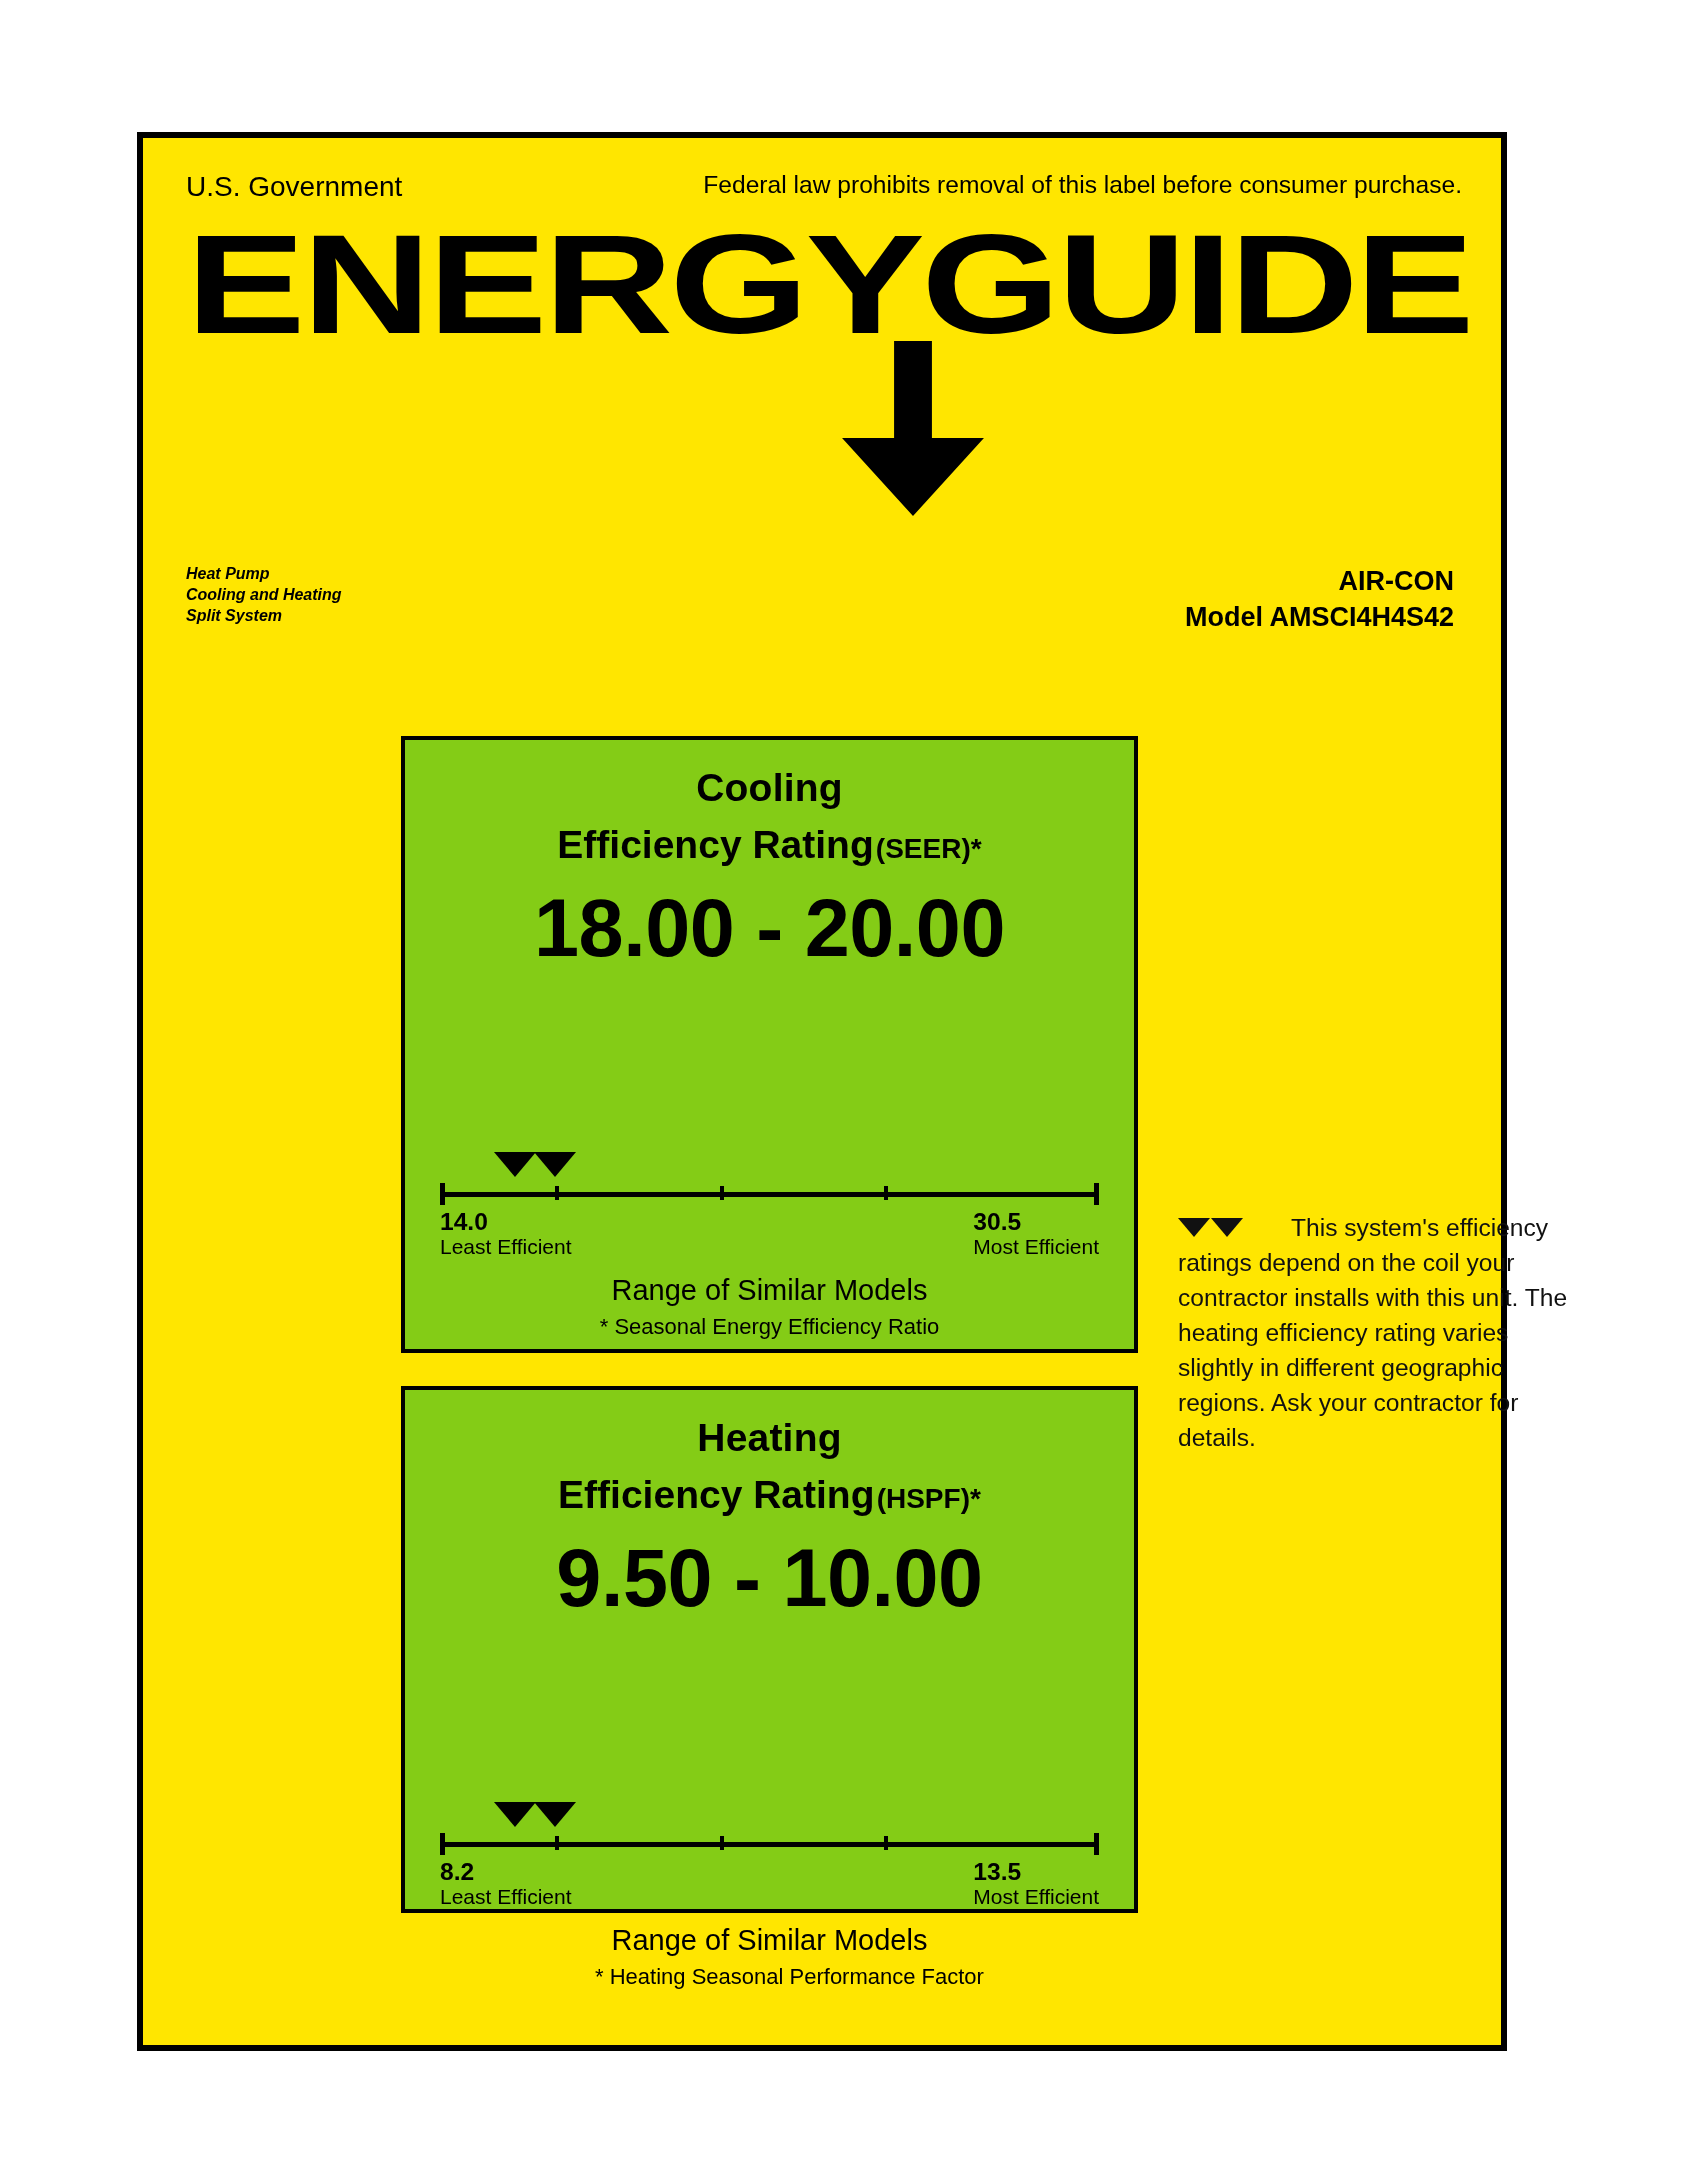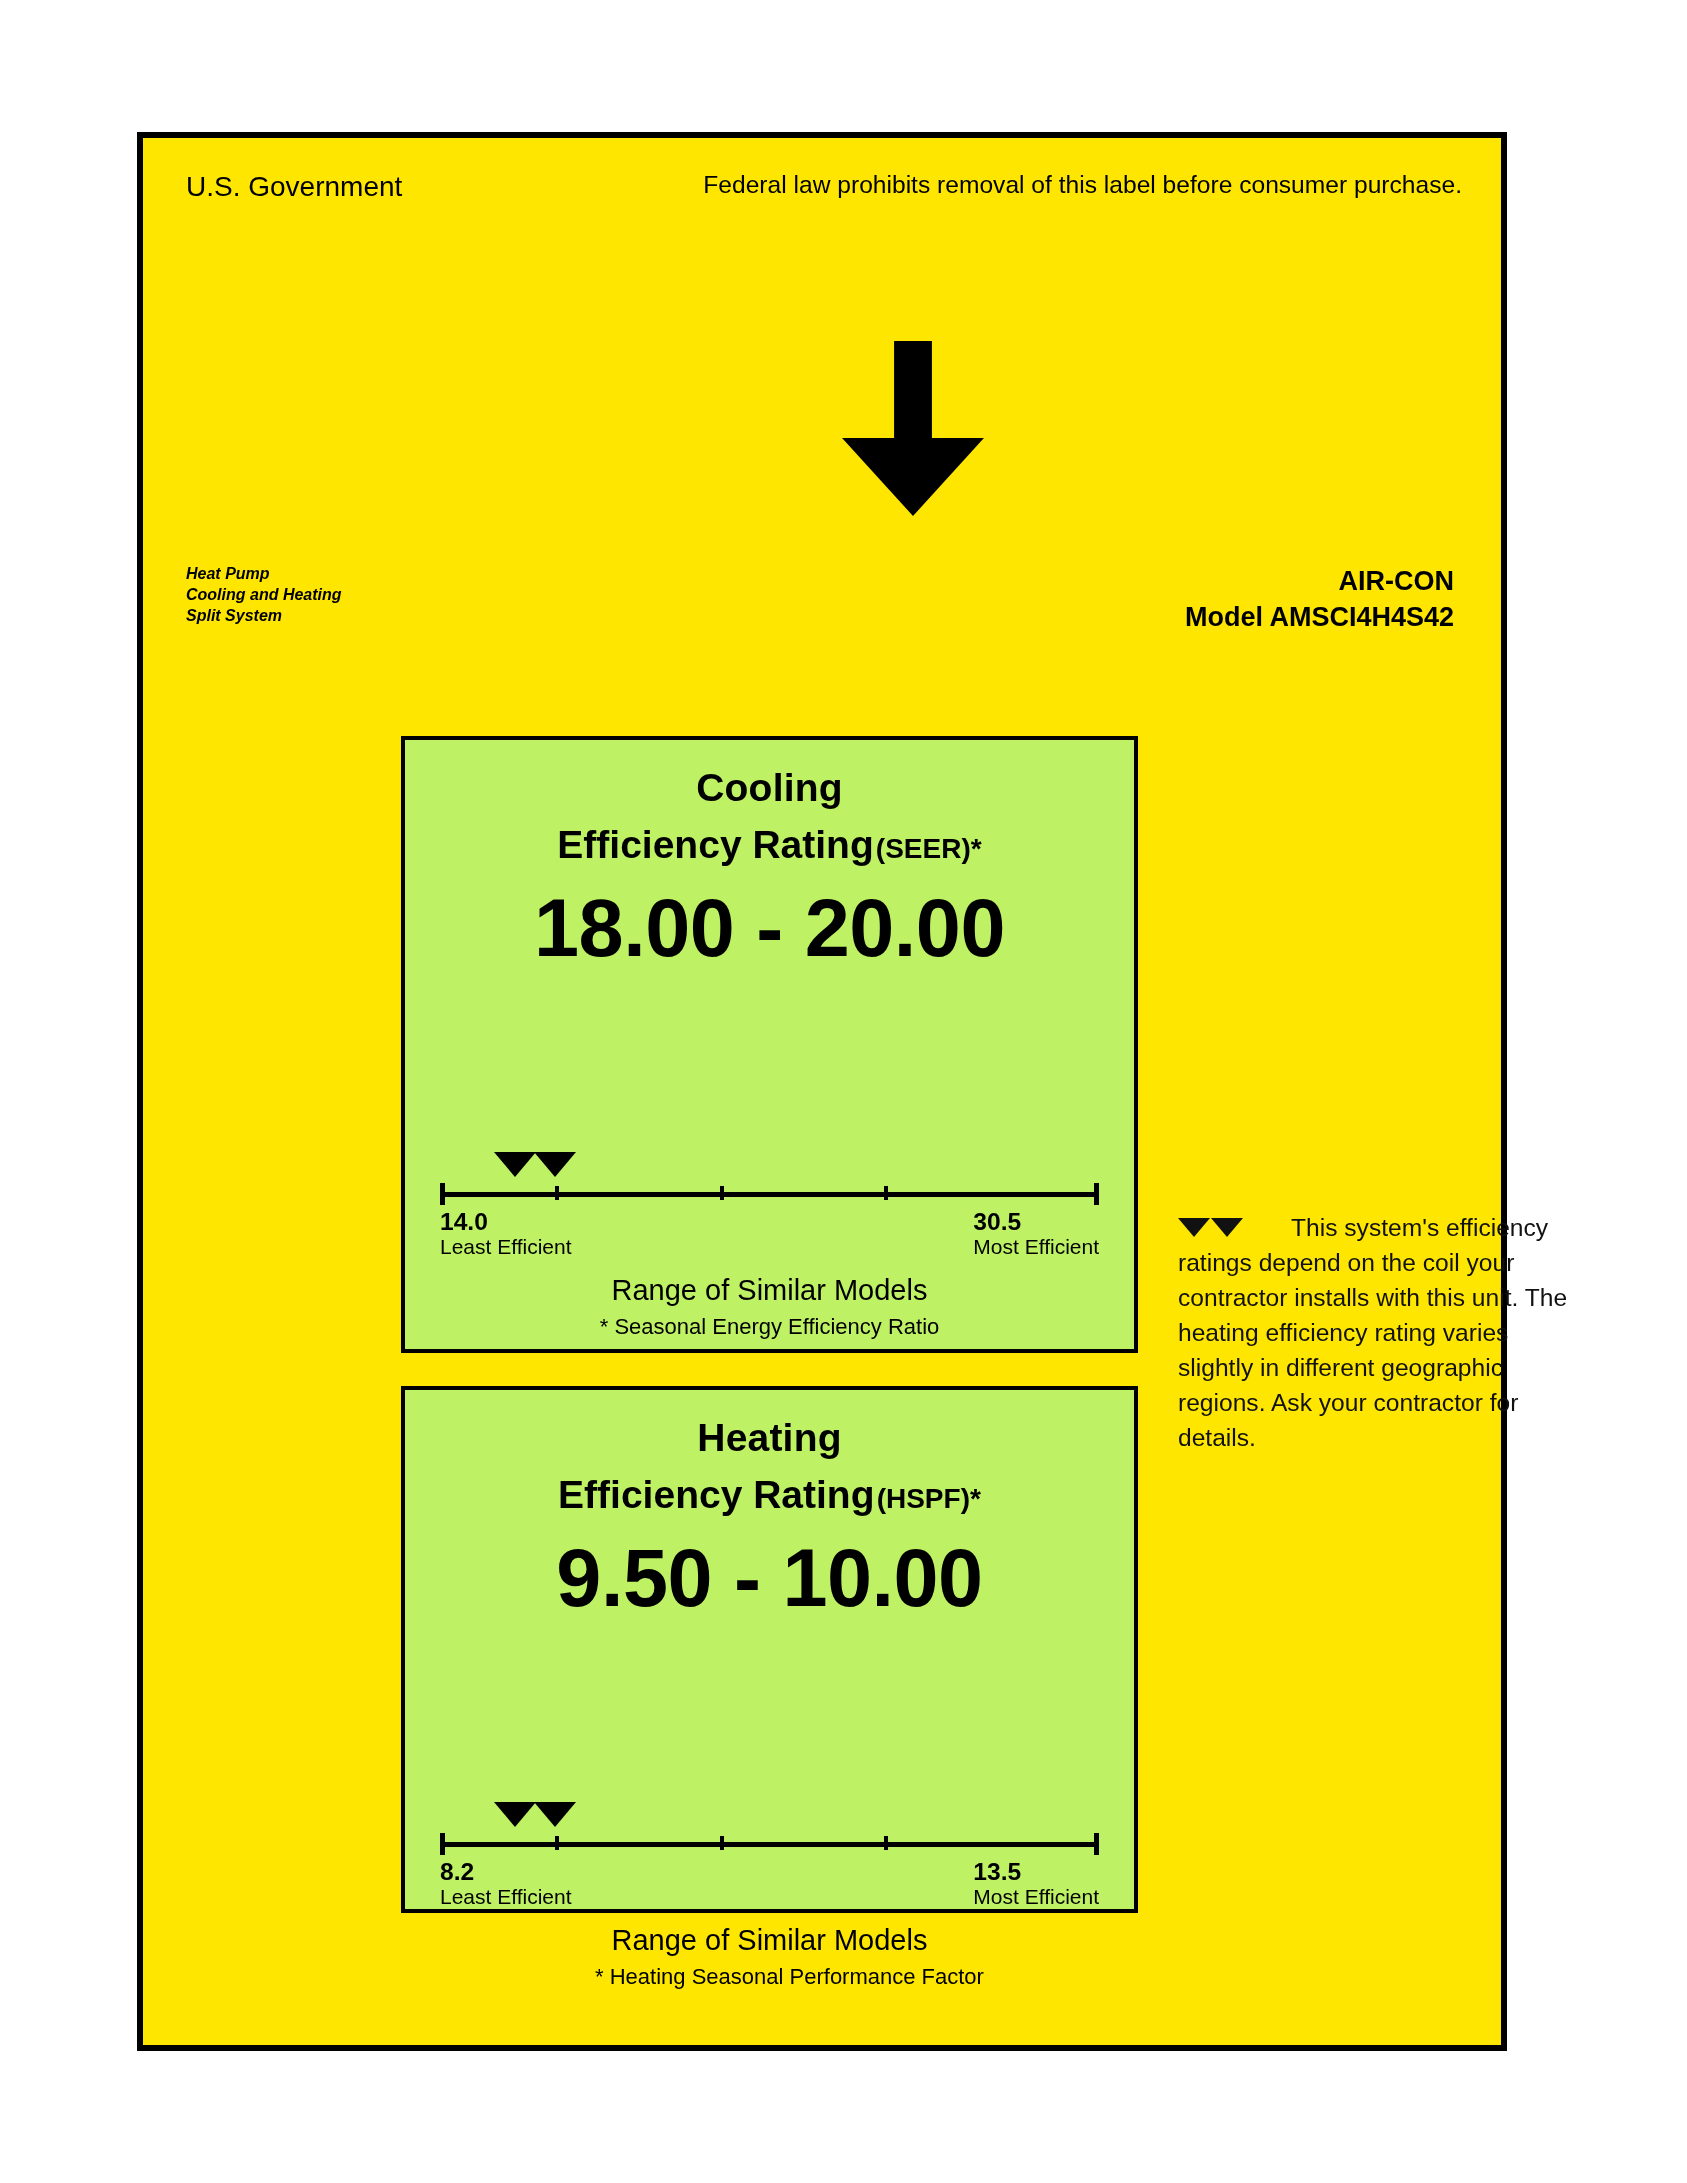--- a/index.html
+++ b/index.html
@@ -88,21 +88,21 @@
     line-height: 1.34;
     color: #000;
     text-align: right;
   }
 
   
   .panel {
     position: absolute;
     border: 4.3px solid #000;
     box-sizing: border-box;
-    background: #bef264;
+    background: #84cc16;
   }
   #panel-cooling {
     left: 258px;
     top: 598px;
     width: 737px;
     height: 617px;
   }
   #panel-heating {
     left: 258px;
     top: 1248px;
@@ -290,20 +290,25 @@
 </head>
 <body>
 
 <div id="label">
 
   <div class="top-row">
     <div class="gov">U.S. Government</div>
     <div class="fedlaw">Federal law prohibits removal of this label before consumer purchase.</div>
   </div>
 
+  <div class="wordmark">
+    <svg viewBox="0 0 2720 330" width="1285" height="156" aria-label="ENERGYGUIDE">
+      <text x="0" y="262" font-family="'Liberation Sans', sans-serif" font-size="300" font-weight="bold" fill="#000" textLength="2720" lengthAdjust="spacingAndGlyphs" letter-spacing="-6">ENERGYGUIDE</text>
+    </svg>
+  </div>
 
   <div class="arrow">
     <svg viewBox="0 0 380 370" width="180" height="175">
       <polygon points="150,0 230,0 230,205 340,205 190,370 40,205 150,205" fill="#000"></polygon>
     </svg>
   </div>
 
   <div class="prod-info">
     <div>Heat Pump</div>
     <div>Cooling and Heating</div>

